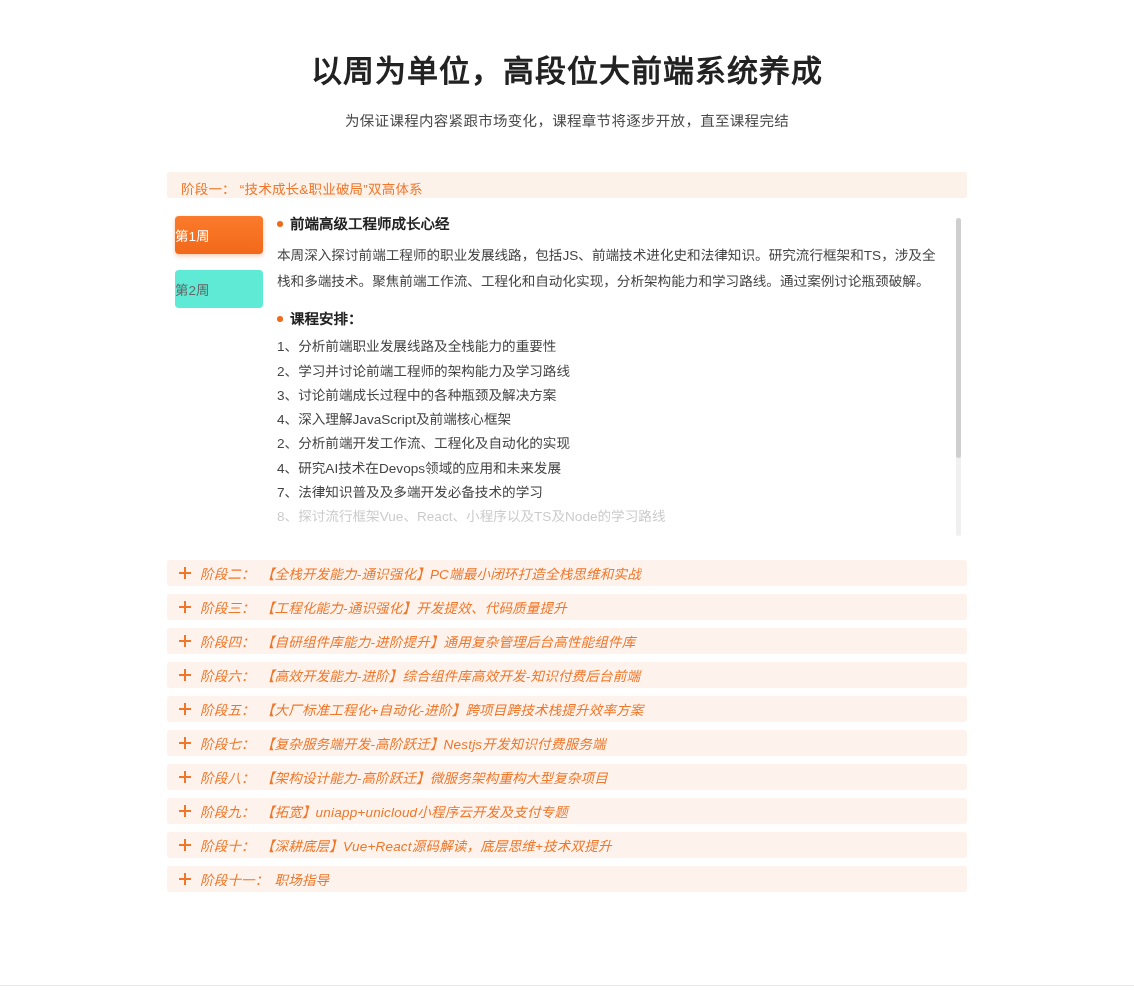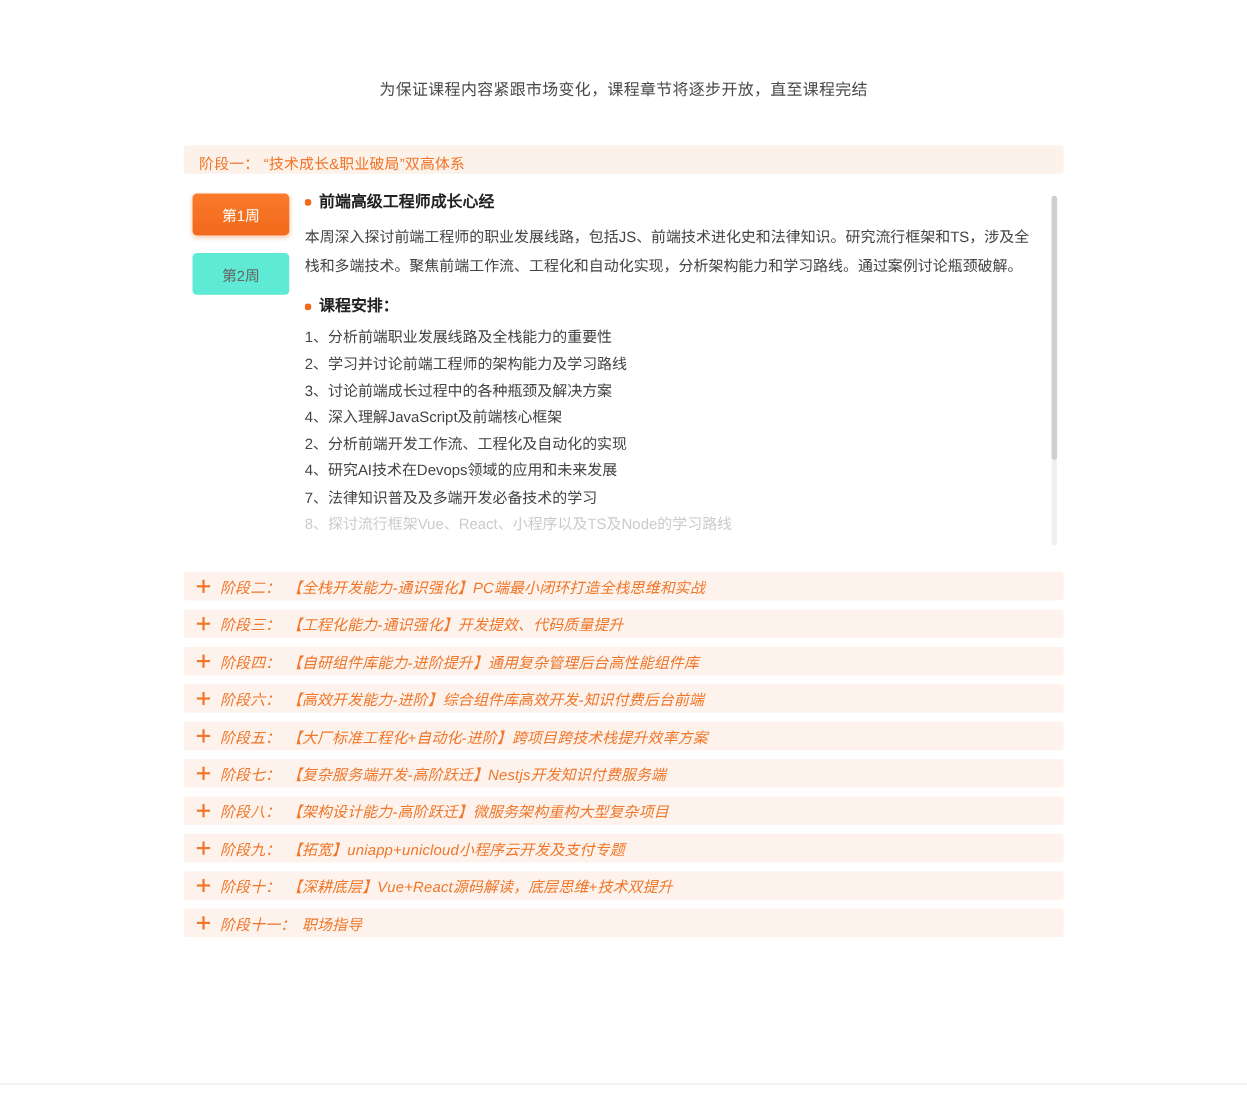--- a/index.html
+++ b/index.html
@@ -71,21 +71,21 @@
     flex: 0 0 110px;
     padding-left: 8px;
     padding-top: 2px;
   }
   .week-item {
     width: 88px;
     height: 38px;
     border-radius: 4px;
     display: flex;
     align-items: center;
-    justify-content: center;
+    justify-content: flex-start;
     font-size: 13.5px;
     margin-bottom: 16px;
     cursor: pointer;
     user-select: none;
   }
   .week-item.active {
     background: linear-gradient(180deg,#fb7a2b 0%, #f2691a 100%);
     color: #fff;
     box-shadow: 0 2px 4px rgba(240,110,35,0.35);
   }
@@ -201,20 +201,21 @@
     height: 1px;
     background: #e6e6e6;
   }
 </style>
 </head>
 <body>
 
 <div class="page">
 
   <div class="header">
+    <h1>以周为单位，高段位大前端系统养成</h1>
     <div class="subtitle">为保证课程内容紧跟市场变化，课程章节将逐步开放，直至课程完结</div>
   </div>
 
   <div class="content">
 
     <div class="stage-open-head">
       <span class="stage-label">阶段一：</span>
       <span class="stage-title">“技术成长&amp;职业破局”双高体系</span>
     </div>
 

